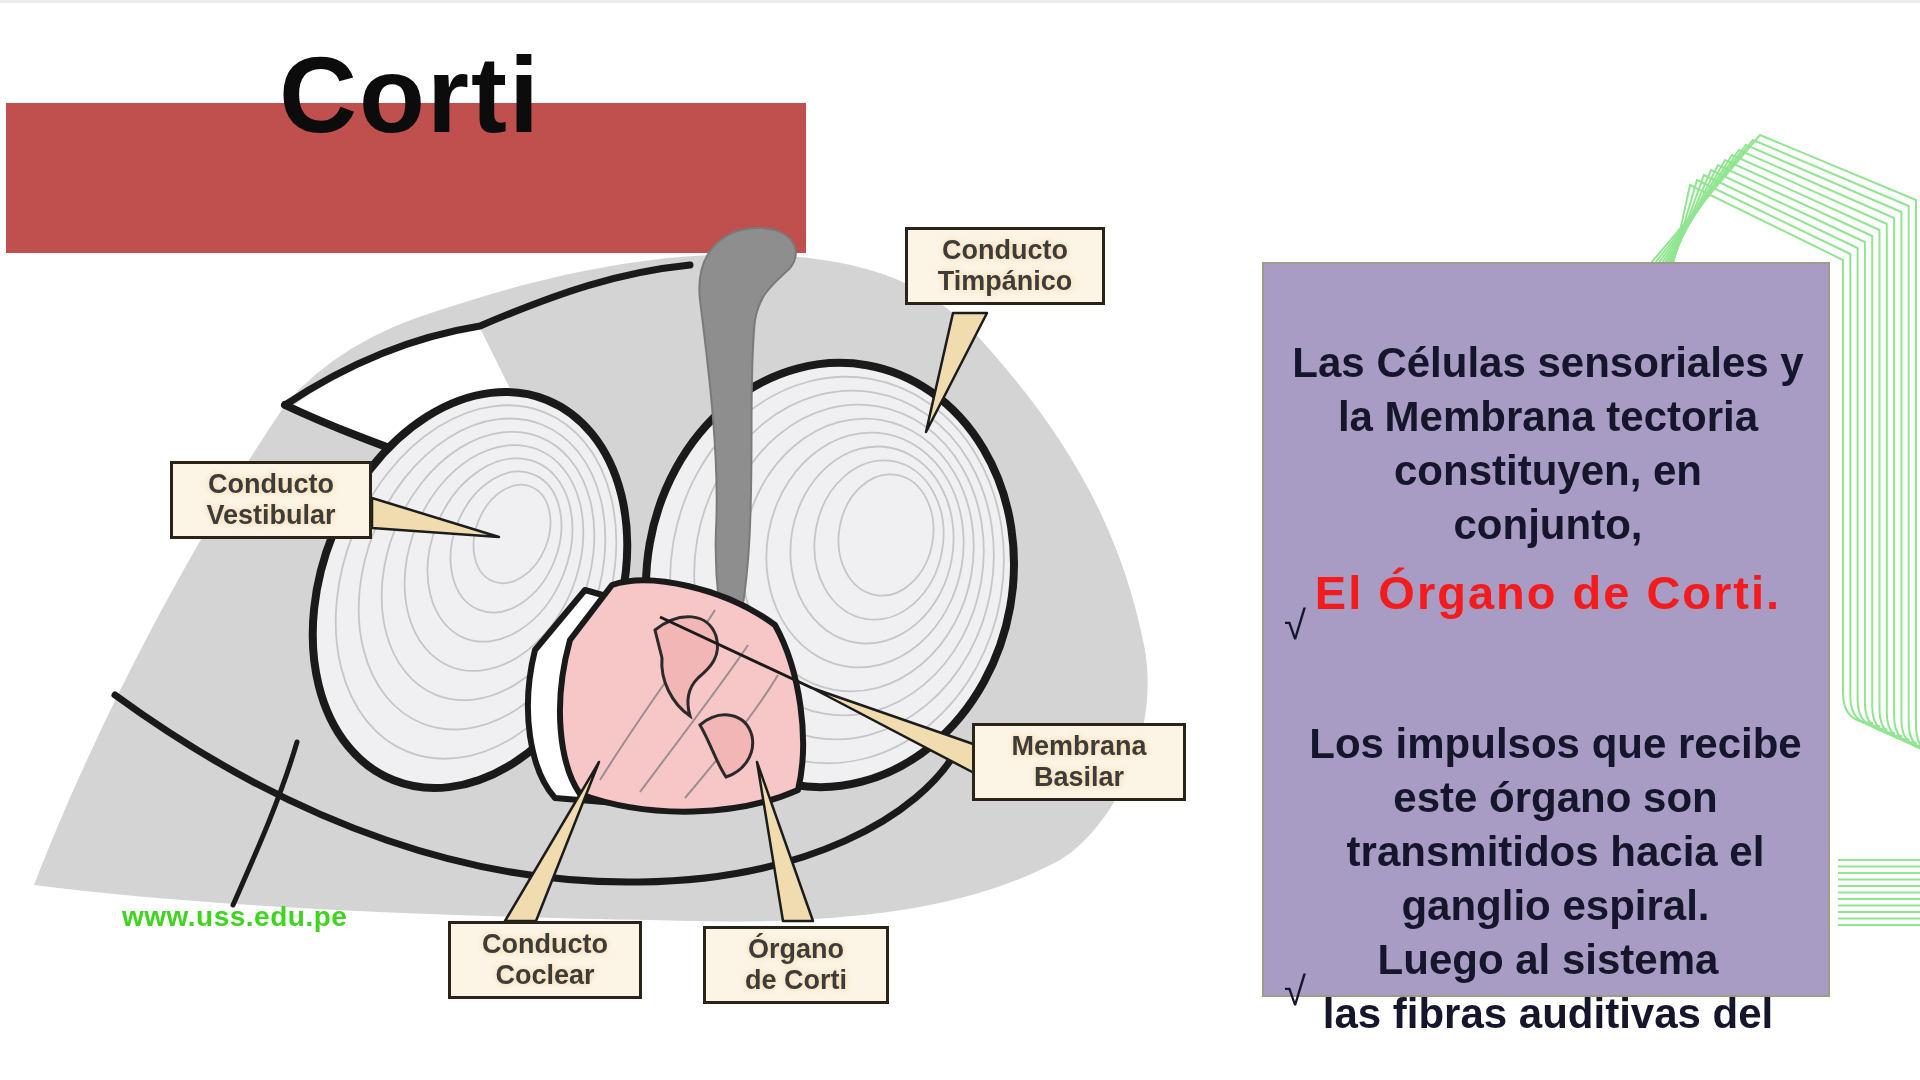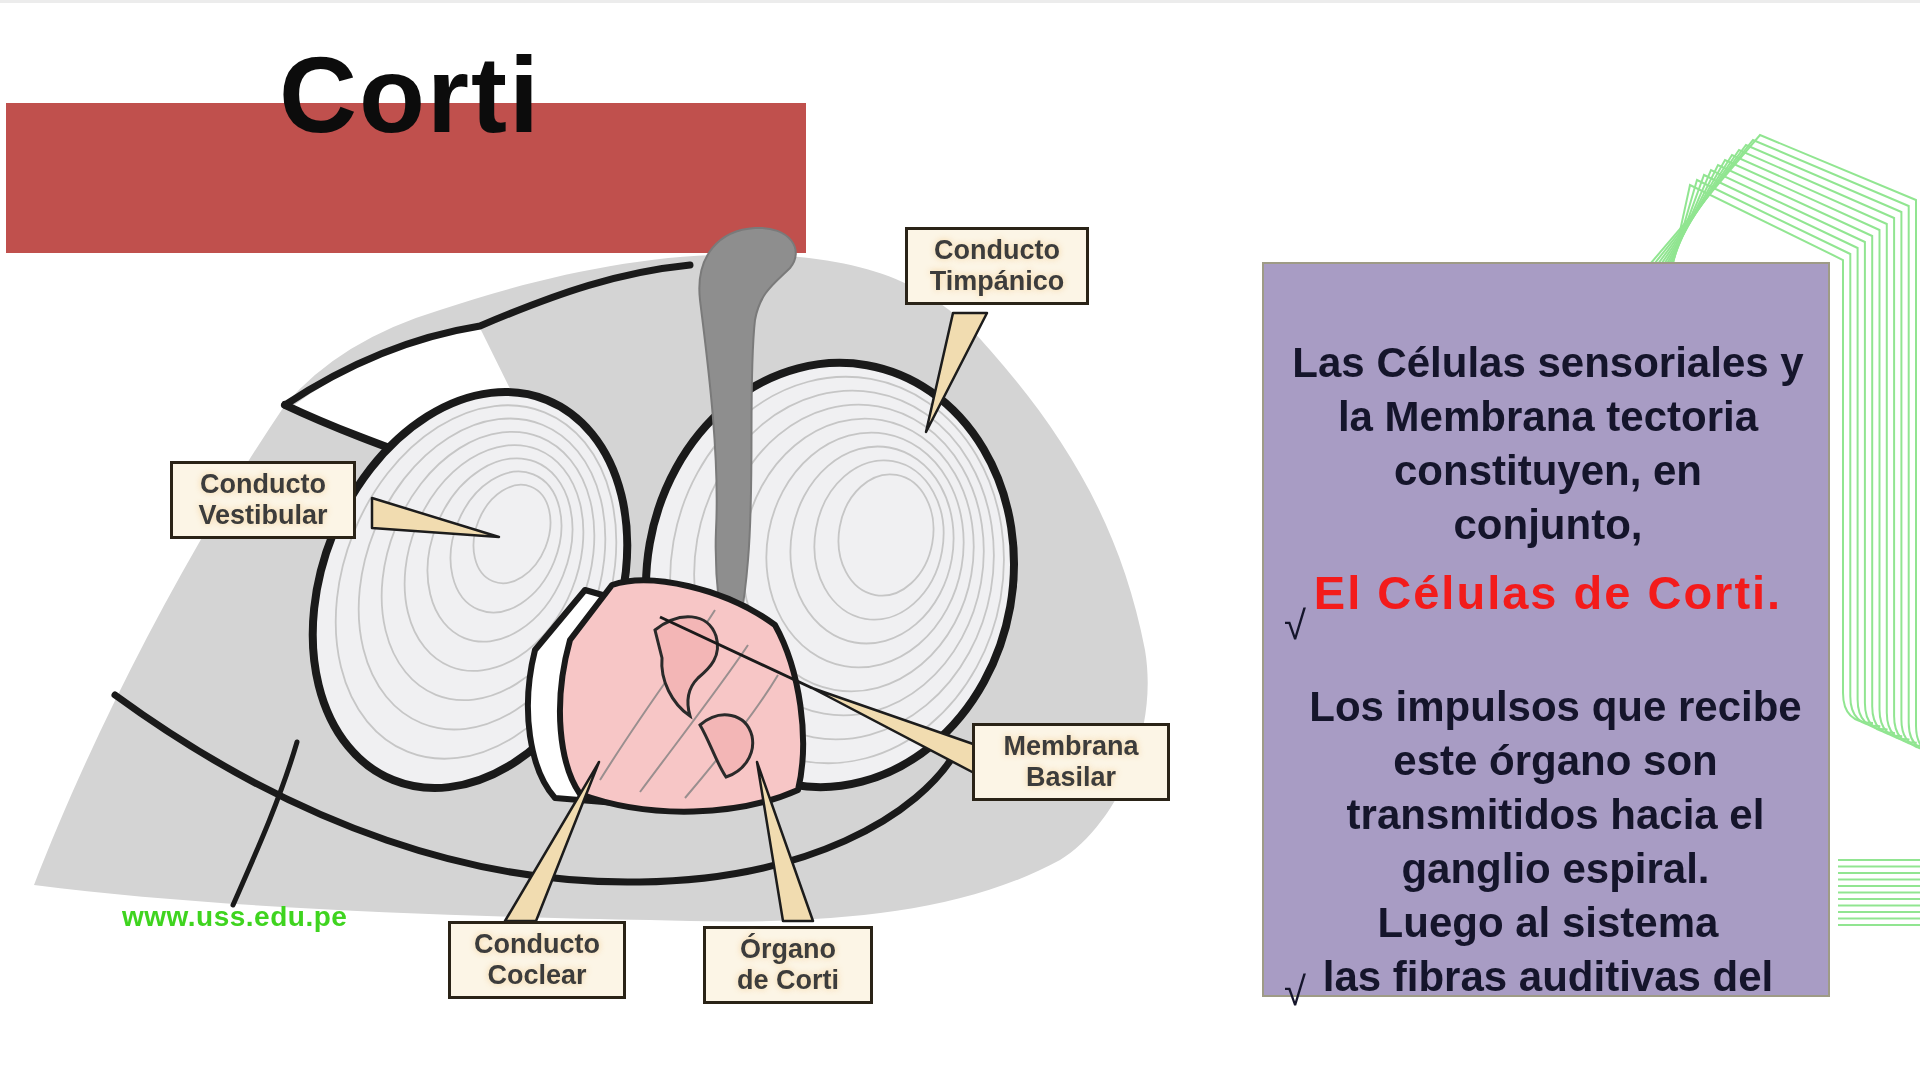--- a/index.html
+++ b/index.html
@@ -14,21 +14,21 @@
   #title-banner{left:6px;top:103px;width:800px;height:150px;background:#c0504d;}
   #slide-title{left:55px;top:28px;width:710px;text-align:center;
     font-size:108px;line-height:133px;font-weight:600;color:#0c0c0c;letter-spacing:2px;}
 
   
   #diagram{left:0;top:180px;}
 
   
   .lbl{background:#fcf5e6;border:3px solid #2a2317;color:#3c3c3c;
     font-size:27px;line-height:31px;font-weight:bold;text-align:center;
-    padding:5px 0;text-shadow:0 0 6px rgba(244,205,140,.85);}
+    padding:5px 8px;text-shadow:0 0 6px rgba(244,205,140,.85);}
   #lbl-timpanico{left:905px;top:227px;width:178px;}
   #lbl-vestibular{left:170px;top:461px;width:180px;}
   #lbl-membrana{left:972px;top:723px;width:192px;}
   #lbl-coclear{left:448px;top:921px;width:172px;}
   #lbl-organo{left:703px;top:926px;width:164px;text-align:center;}
 
   #watermark{left:122px;top:901px;font-size:28px;font-weight:800;
     color:#3fd41f;letter-spacing:.5px;}
 
   
@@ -39,21 +39,21 @@
     border:2px solid #9e9b86;box-sizing:border-box;overflow:visible;}
   #panel-inner{position:absolute;left:0;top:0;width:568px;padding-top:72px;
     color:#15152b;font-size:42px;line-height:54px;font-weight:600;text-align:center;}
   .bullet{position:relative;}
   .bullet .txt div{white-space:nowrap;} 
   .chk{position:absolute;left:20px;font-size:40px;font-weight:400;color:#15152b;}
   #chk1{top:334px;} #chk2{top:700px;}
   #b1{margin:0 14px;}
   #red-line{margin-top:12px;font-size:47px;line-height:58px;font-weight:bold;
     color:#f31b1b;letter-spacing:2px;}
-  #b2{margin-top:58px;padding-left:15px;}
+  #b2{margin-top:95px;padding-left:15px;}
   #b3{margin-top:0px;}
 </style>
 </head>
 <body>
 
 <div class="abs" id="top-line"></div>
 
 <svg class="abs" id="decor" width="320" height="860" viewBox="0 0 320 860">
   <g id="decor-paths" fill="none" stroke="#86e386" stroke-width="2" opacity="0.9">
       <path d="M 45 170 L 160 35 L 316 100 L 316 626 Q 316 656 346 656"></path>
@@ -190,21 +190,21 @@
 
     <div class="bullet" id="b1">
       <div class="txt">
         <div>Las Células sensoriales y</div>
         <div>la Membrana tectoria</div>
         <div>constituyen, en</div>
         <div>conjunto,</div>
       </div>
     </div>
 
-    <div id="red-line">El Células de Corti.</div>
+    <div id="red-line">El Órgano de Corti.</div>
 
     <div class="bullet" id="b2">
       <div class="txt">
         <div>Los impulsos que recibe</div>
         <div>este órgano son</div>
         <div>transmitidos hacia el</div>
         <div>ganglio espiral.</div>
       </div>
     </div>
 

